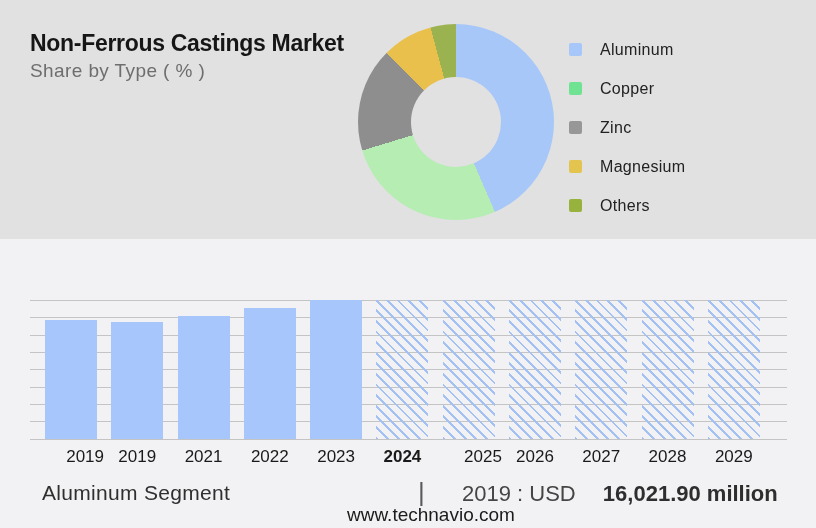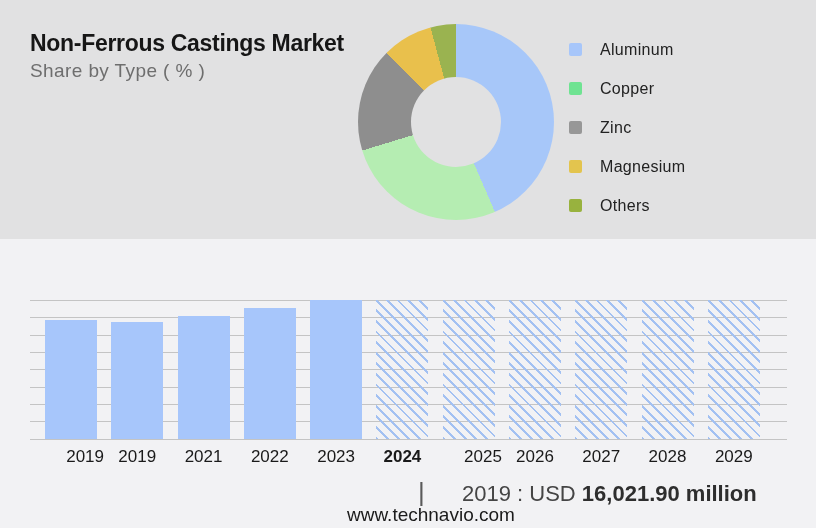--- a/index.html
+++ b/index.html
@@ -24,21 +24,21 @@
   .bar{position:absolute;width:52px;}
   .bar.solid{background:#a7c6fb;}
   .bar.hatch{background-image:repeating-linear-gradient(45deg,
              #a3c1f2 0px,#a3c1f2 2px,transparent 2px,transparent 7.5px);}
   .year-label{position:absolute;top:447px;width:66px;text-align:center;
               font-size:17px;color:#1a1a1a;}
   .caption{position:absolute;left:42px;top:481px;font-size:21px;color:#2f2f2f;
            letter-spacing:0.3px;white-space:nowrap;}
   .divider{position:absolute;left:418px;top:477px;font-size:26px;color:#5a5a5a;font-weight:300;}
   .value-line{position:absolute;left:462px;top:481px;font-size:22px;color:#454545;white-space:nowrap;}
-  .value-line b{color:#2e2e2e;font-weight:bold;}
+  .value-line b{color:#2e2e2e;font-weight:bold;margin-left:21px;}
   .website{position:absolute;left:347px;top:504px;font-size:19px;color:#1b1b1b;}
 </style>
 </head>
 <body>
 
 <div id="page">
 
   <div class="top-panel">
     <div class="title">Non-Ferrous Castings Market</div>
     <div class="subtitle">Share by Type ( % )</div>
@@ -66,20 +66,21 @@
         </div>
         <div class="legend-item">
           <span class="swatch" style="background: rgb(152, 178, 62);"></span>
           <span class="legend-label">Others</span>
         </div>
       </div>
   </div>
 
   <div class="bottom-panel"></div>
 
+  <div class="caption">Aluminum Segment</div>
   <div class="divider">|</div>
   <div class="value-line"><span>2019 : USD </span><b>16,021.90 million</b></div>
   <div class="website">www.technavio.com</div>
 
 <div class="gridline" style="top: 300px;"></div>
     <div class="gridline" style="top: 317.337px;"></div>
     <div class="gridline" style="top: 334.675px;"></div>
     <div class="gridline" style="top: 352.012px;"></div>
     <div class="gridline" style="top: 369.35px;"></div>
     <div class="gridline" style="top: 386.688px;"></div>

